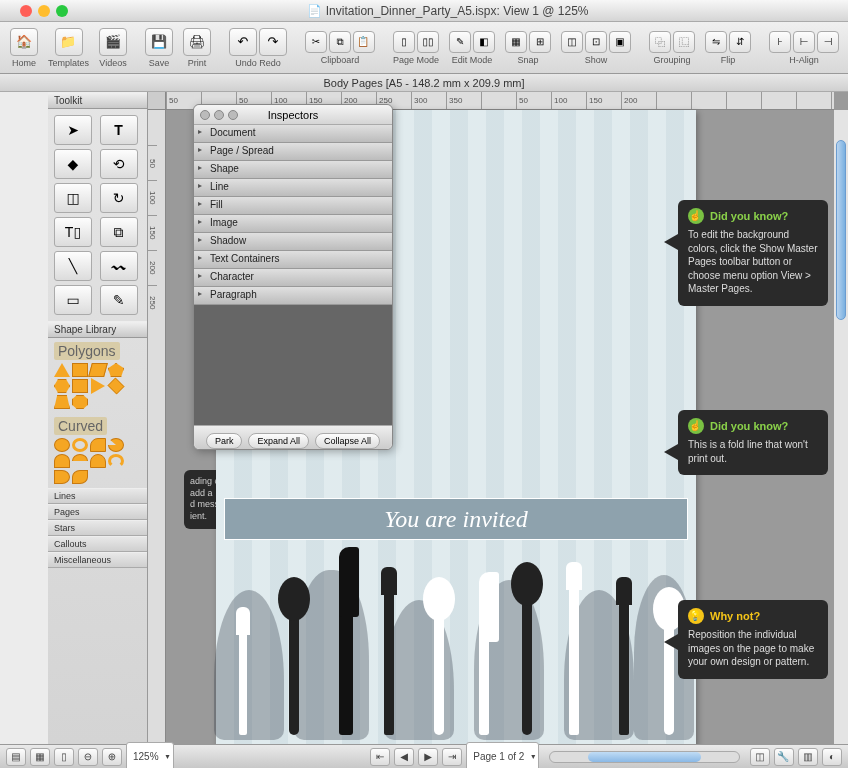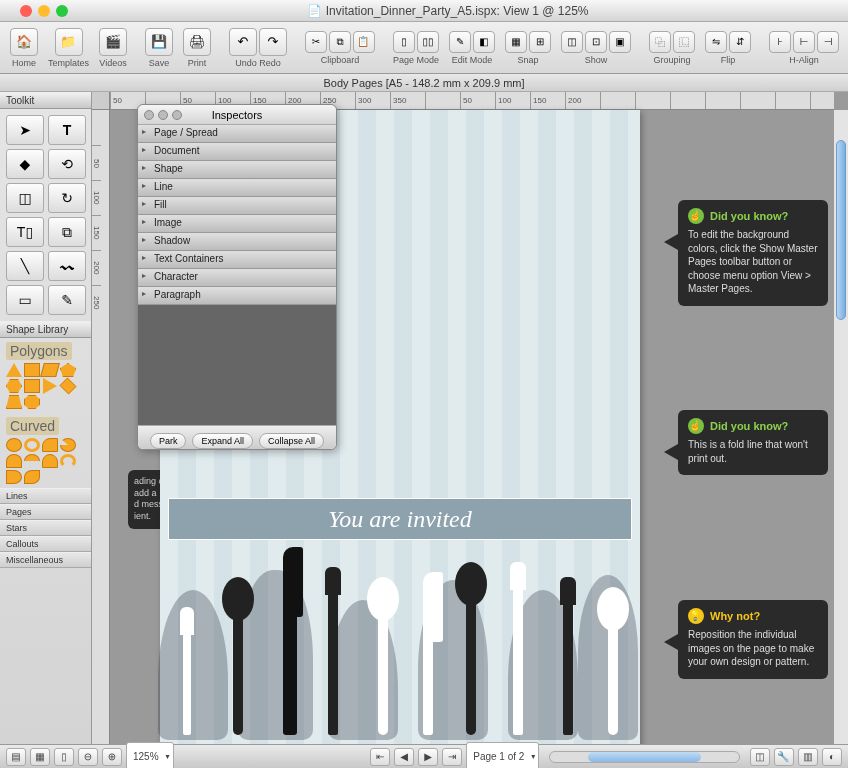--- a/index.html
+++ b/index.html
@@ -20,21 +20,21 @@
 .tb-label { font-size: 9px; color: #555; margin-top: 2px; white-space: nowrap; }
 .tb-sep { width: 1px; height: 38px; background: #bbb; margin: 0 3px; }
 
 
 .body-strip { height: 18px; background: linear-gradient(#e8e8e8,#d0d0d0); border-bottom: 1px solid #aaa; font-size: 11px; display: flex; align-items: center; justify-content: center; color: #333; }
 
 
 .main { display: flex; height: 652px; }
 
 
-.sidebar { width: 92px; background: linear-gradient(#e5e5e5,#d4d4d4); border-right: 1px solid #999; display: flex; flex-direction: column; }
+.sidebar { width: 100px; background: linear-gradient(#e5e5e5,#d4d4d4); border-right: 1px solid #999; display: flex; flex-direction: column; margin-left: 48px; }
 .panel-head { background: linear-gradient(#f0f0f0,#c8c8c8); border-top: 1px solid #eee; border-bottom: 1px solid #999; font-size: 10px; padding: 2px 6px; color: #333; }
 .toolkit-grid { display: grid; grid-template-columns: repeat(2, 1fr); gap: 4px; padding: 6px; }
 .tool { width: 38px; height: 30px; background: linear-gradient(#fdfdfd,#dcdcdc); border: 1px solid #aaa; border-radius: 3px; display: flex; align-items: center; justify-content: center; font-size: 14px; }
 .shape-section { padding: 4px 6px; }
 .shape-sub { font-size: 14px; color: #666; background:#d8cca8; padding:1px 4px; border-radius:2px; margin-bottom:3px; display:inline-block;}
 .shape-row { display: flex; flex-wrap: wrap; gap: 2px; }
 .shape { width: 16px; height: 14px; background: #f5a623; border: 1px solid #c87a10; }
 .shape.circ { border-radius: 50%; }
 .shape.tri { background: none; border: none; width:0; height:0; border-left:8px solid transparent; border-right:8px solid transparent; border-bottom:14px solid #f5a623; }
 .cat-row { background: linear-gradient(#e8e8e8,#cfcfcf); border-top:1px solid #eee; border-bottom:1px solid #aaa; font-size:9px; padding:2px 6px; color:#333; }
@@ -371,22 +371,22 @@
 
       <div class="inspector">
         <div class="insp-title">
           <div class="insp-traffic">
               <div class="insp-tl"></div>
               <div class="insp-tl"></div>
               <div class="insp-tl"></div>
             </div>
           <span>Inspectors</span>
         </div>
+        <div class="insp-row">Document</div>
         <div class="insp-row">Page / Spread</div>
-        <div class="insp-row">Document</div>
         <div class="insp-row">Shape</div>
         <div class="insp-row">Line</div>
         <div class="insp-row">Fill</div>
         <div class="insp-row">Image</div>
         <div class="insp-row">Shadow</div>
         <div class="insp-row">Text Containers</div>
         <div class="insp-row">Character</div>
         <div class="insp-row">Paragraph</div>
         <div class="insp-body"></div>
         <div class="insp-foot">

